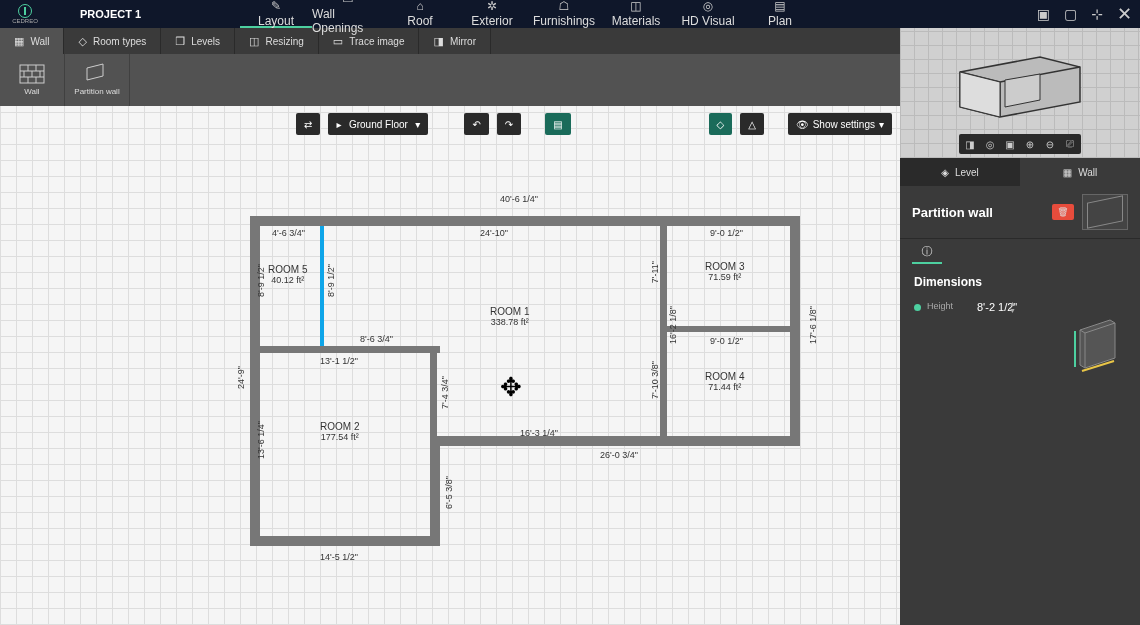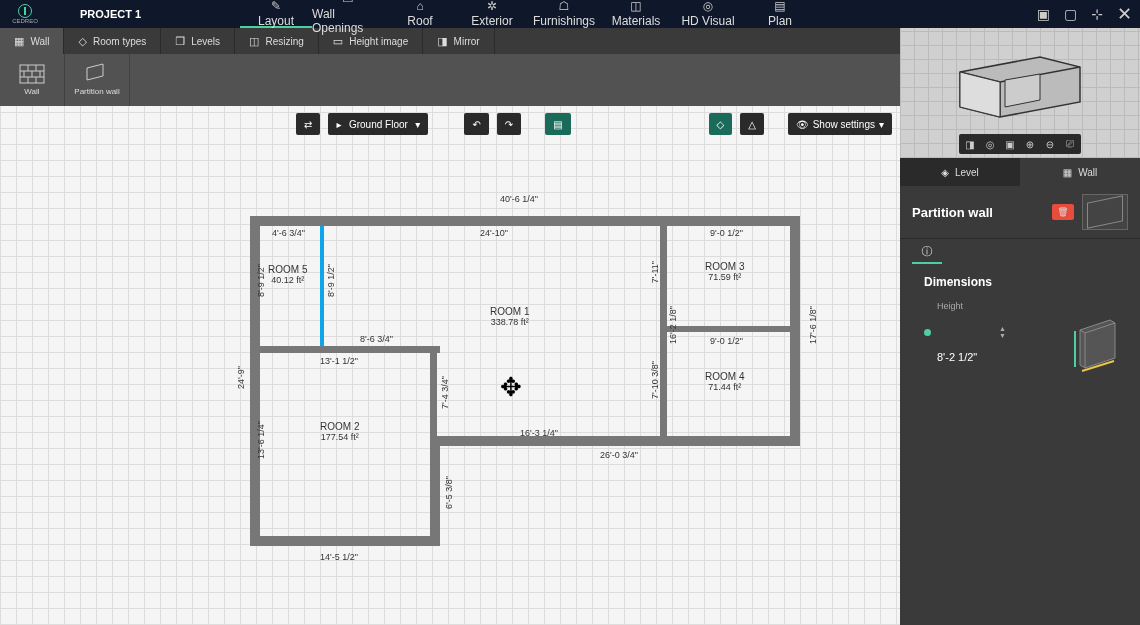--- a/index.html
+++ b/index.html
@@ -46,28 +46,28 @@
 .side-tabs{display:flex;height:28px;background:#2a2a2a}
 .side-tab{flex:1;display:flex;align-items:center;justify-content:center;gap:6px;cursor:pointer;font-size:10px}
 .side-tab.active{background:#3a3a3a}
 .side-head{padding:8px 12px;display:flex;align-items:center;justify-content:space-between;border-bottom:1px solid #2a2a2a}
 .side-head-title{font-size:13px;font-weight:bold;color:#fff}
 .delete-btn{background:#e74c3c;width:22px;height:16px;border-radius:2px;display:flex;align-items:center;justify-content:center;font-size:9px;cursor:pointer}
 .wall-preview{width:46px;height:36px;border:1px solid #666;background:#444;position:relative}
 .wall-preview::before{content:"";position:absolute;inset:4px;border:1px solid #888;transform:skewY(-12deg)}
 .info-tab{display:flex;padding:0 12px;height:26px;align-items:center}
 .info-tab span{width:30px;height:24px;display:flex;align-items:center;justify-content:center;border-bottom:2px solid #4dd0a0;cursor:pointer}
-.dims-section{padding:10px 24px}
+.dims-section{padding:10px 14px}
 .dims-title{font-size:12px;font-weight:bold;color:#fff;margin-bottom:12px}
 .dim-row{display:flex;align-items:center;margin-bottom:10px;position:relative}
 .dim-dot{width:7px;height:7px;border-radius:50%;margin-right:6px}
 .dim-label{flex:0 0 50px;font-size:9px;color:#aaa}
 .dim-val{font-size:11px;color:#fff;margin-left:0}
 .dim-stepper{position:absolute;right:110px;display:flex;flex-direction:column;font-size:7px;color:#aaa;cursor:pointer}
-.dim-col{display:flex;flex-direction:column}
+.dim-col{display:flex;flex-direction:row}
 .wall3d{position:absolute;right:10px;top:50px;width:60px;height:70px}
 svg{overflow:visible}
 </style>
 </head>
 <body>
 
 <div class="topbar">
   <div class="logo">
     <div class="logo-icon"></div>
     <div class="logo-text">CEDREO</div>
@@ -127,21 +127,21 @@
   <div class="subtab">
       <span class="subtab-icon">❒</span>
       <span>Levels</span>
     </div>
   <div class="subtab">
       <span class="subtab-icon">◫</span>
       <span>Resizing</span>
     </div>
   <div class="subtab">
       <span class="subtab-icon">▭</span>
-      <span>Height image</span>
+      <span>Trace image</span>
     </div>
   <div class="subtab">
       <span class="subtab-icon">◨</span>
       <span>Mirror</span>
     </div>
 </div>
 
 <div class="toolbar">
   <div class="tool">
     <div class="tool-icon">

